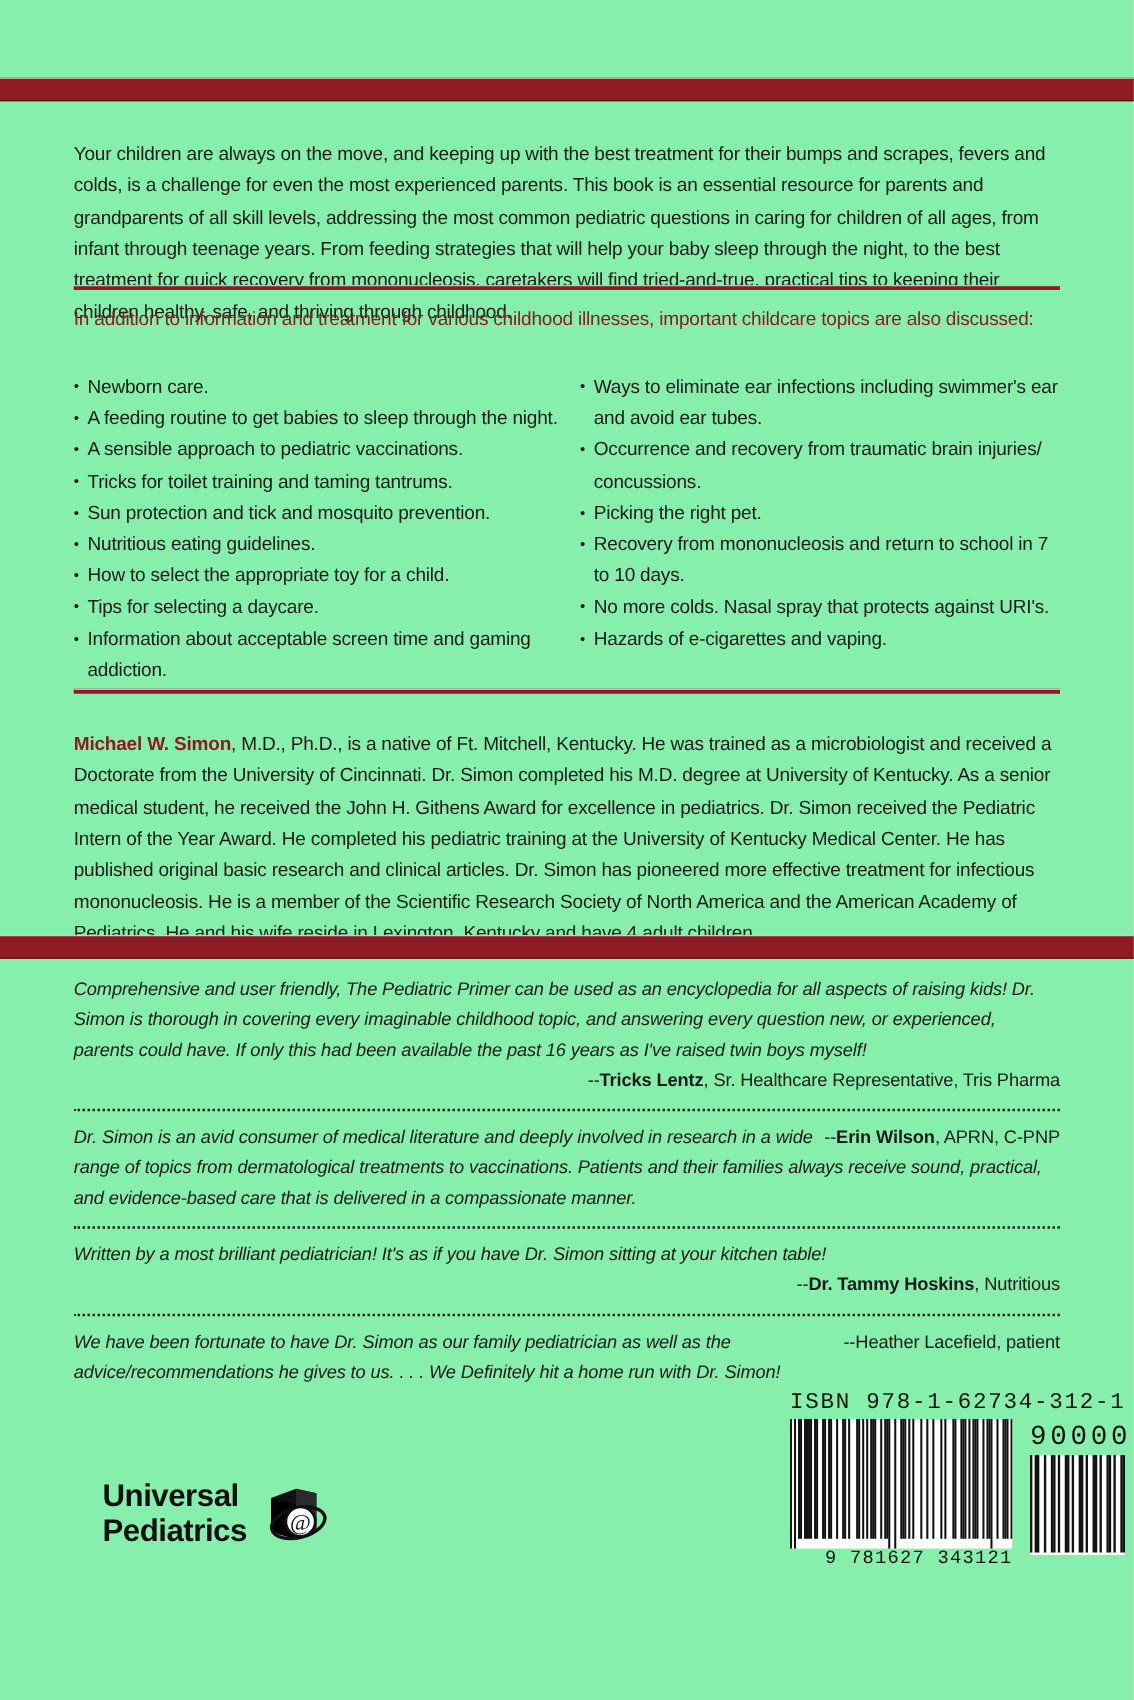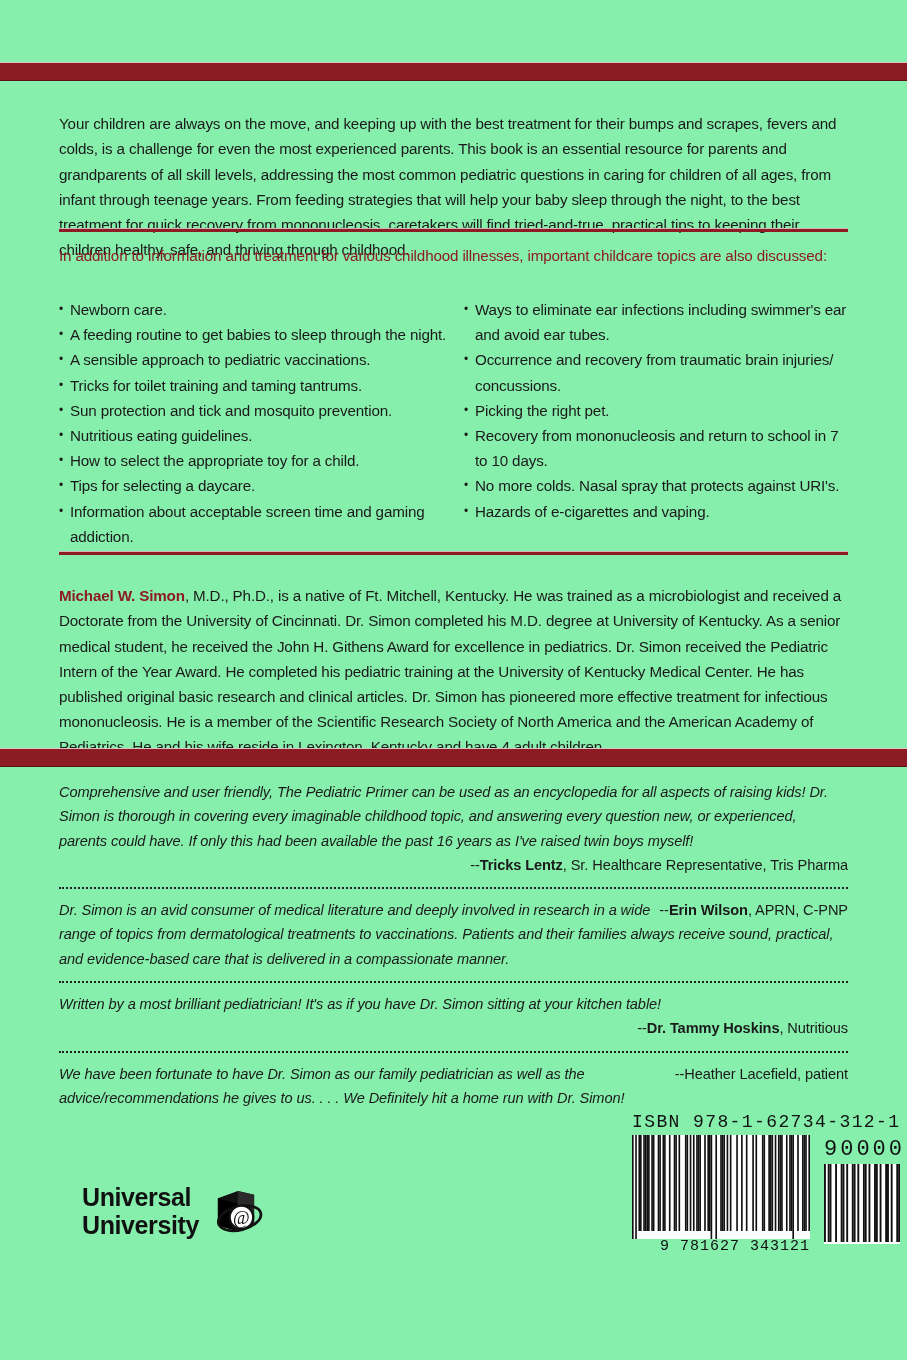--- a/index.html
+++ b/index.html
@@ -290,21 +290,21 @@
       <span class="attrib-inline"><span>--</span><span>Heather Lacefield</span><span>, patient</span></span>
       <span>We have been fortunate to have Dr. Simon as our family pediatrician as well as the advice/recommendations he gives to us. . . . We Definitely hit a home run with Dr. Simon!</span>
       <div class="clear"></div>
     </div>
 
   </div>
 
   <div class="logo">
     <div class="logo-text">
       <div>Universal</div>
-      <div>University</div>
+      <div>Pediatrics</div>
     </div>
     <svg class="logo-mark" viewBox="0 0 64 64">
       <path d="M12 18 L34 10 L52 14 L52 46 L32 54 L12 48 Z" fill="#111"></path>
       <path d="M34 10 L52 14 L52 46 L34 52 Z" fill="#2b2b2b"></path>
       <path d="M12 18 L34 24 L34 54 L12 48 Z" fill="#000"></path>
       <ellipse cx="36" cy="40" rx="24" ry="13" fill="none" stroke="#111" stroke-width="3" transform="rotate(-14 36 40)"></ellipse>
       <circle cx="38" cy="39" r="13" fill="#fff" stroke="#111" stroke-width="2.5"></circle>
       <text x="38" y="46" font-family="'Liberation Serif', serif" font-size="20" text-anchor="middle" fill="#111">@</text>
     </svg>
   </div>

